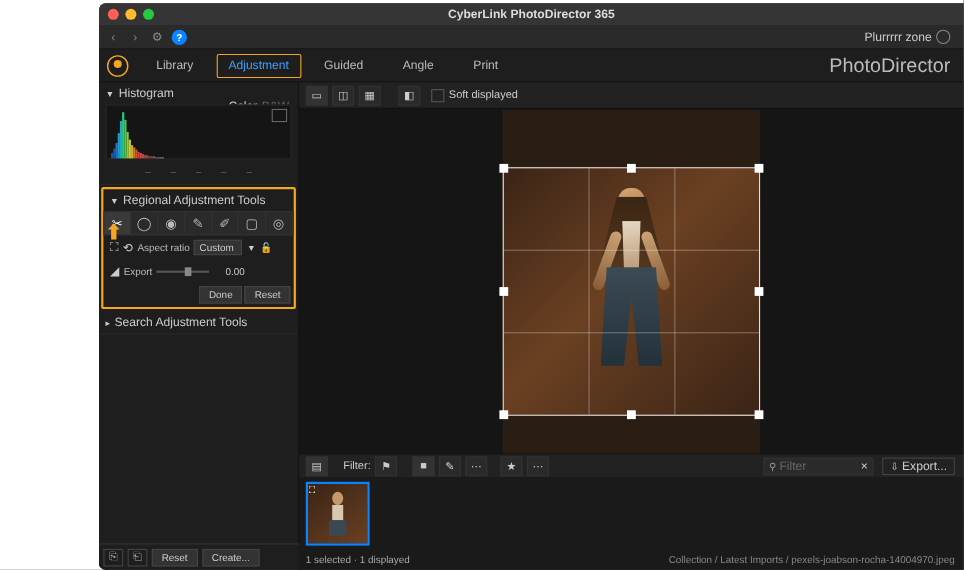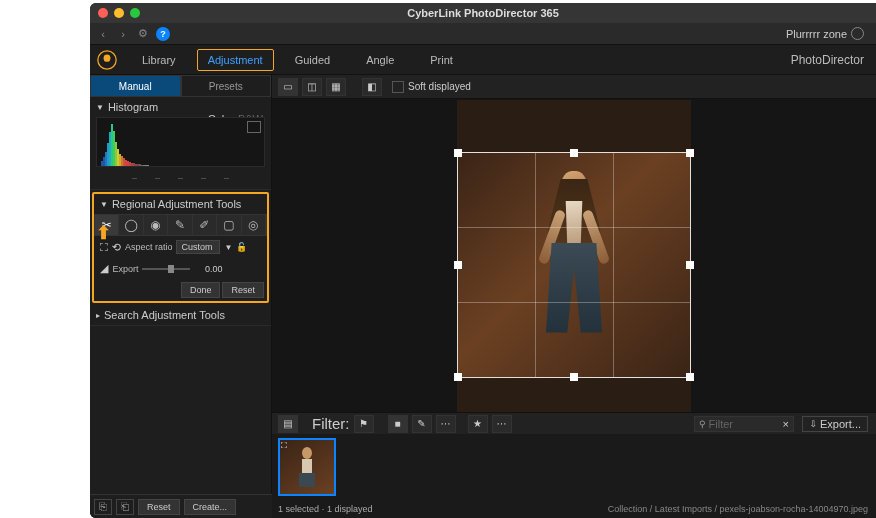--- a/index.html
+++ b/index.html
@@ -13,21 +13,21 @@
 .toolbar{height:22px;background:#2a2a2a;border-bottom:1px solid #111;display:flex;align-items:center;padding:0 6px;gap:6px}
 .tico{width:14px;height:14px;display:flex;align-items:center;justify-content:center;color:#888;font-size:11px}
 .orb{width:14px;height:14px;border-radius:50%;background:#0a84ff;display:flex;align-items:center;justify-content:center;color:#fff;font-weight:bold;font-size:9px}
 .zone{position:absolute;right:12px;font-size:10px;color:#999;display:flex;align-items:flex-end;gap:4px}
 .zone .uic{width:13px;height:13px;border:1px solid #888;border-radius:50%}
 .nav{height:30px;background:#1e1e1e;border-bottom:1px solid #111;display:flex;align-items:center}
 .logo{width:34px;height:30px;display:flex;align-items:center;justify-content:center}
 .logo svg{width:22px;height:22px}
 .nitem{padding:0 18px;height:30px;display:flex;align-items:center;color:#bbb;font-size:11px;cursor:pointer}
 .nitem.act{color:#3fa0ff;border:1px solid #f5a623;border-radius:2px;height:22px;padding:0 10px;margin:0 3px}
-.brand{position:absolute;right:12px;color:#bbb;font-size:12px}
+.brand{position:absolute;right:12px;color:#bbb;font-size:18px}
 .main{display:flex;height:calc(100% - 72px)}
 .side{width:182px;background:#1e1e1e;border-right:1px solid #111;overflow:hidden}
 .tabs{display:flex;height:22px;background:#1e1e1e}
 .tab{flex:1;display:flex;align-items:center;justify-content:center;font-size:10px;color:#999;border:1px solid #333}
 .tab.act{background:#0a4a7a;color:#fff}
 .sec{padding:4px 6px;border-bottom:1px solid #2a2a2a}
 .sech{display:flex;align-items:center;font-size:10px;color:#ccc;gap:4px}
 .sech .tri{font-size:8px}
 .colbw{position:absolute;right:8px;font-size:9px}
 .colbw span{margin-left:4px}
@@ -129,24 +129,20 @@
       </div>
   <div class="nitem">Library</div>
   <div class="nitem act">Adjustment</div>
   <div class="nitem">Guided</div>
   <div class="nitem">Angle</div>
   <div class="nitem">Print</div>
   <div class="brand">PhotoDirector</div>
  </div>
  <div class="main">
   <div class="side">
-   <div class="tabs">
-    <div class="tab act">Manual</div>
-    <div class="tab">Presets</div>
-   </div>
    <div class="sec" style="position:relative">
     <div class="sech">
             <span class="tri">▼</span>
             <span>Histogram</span>
           </div>
     <div class="colbw"><span>Color</span><span style="color:#666">B&amp;W</span></div>
     <div class="histo">
      <div class="hbar" style="height:10%;background:#25a"></div>
             <div class="hbar" style="height:18%;background:#25a"></div>
             <div class="hbar" style="height:30%;background:#27b"></div>
@@ -255,21 +251,21 @@
       <div class="hnd" style="left:calc(50% - 4px);top:-4px"></div>
       <div class="hnd" style="left:calc(50% - 4px);bottom:-4px"></div>
       <div class="hnd" style="top:calc(50% - 4px);left:-4px"></div>
       <div class="hnd" style="top:calc(50% - 4px);right:-4px"></div>
      </div>
     </div>
    </div>
    <div class="fbar">
     <div class="vbtn act">▤</div>
     <div style="width:6px"></div>
-    <span style="font-size:15px">Filter:</span>
+    <span style="font-size:10px">Filter:</span>
     <div class="vbtn">⚑</div>
     <div style="width:6px"></div>
     <div class="vbtn" style="background:#333">■</div>
     <div class="vbtn">✎</div>
     <div class="vbtn">⋯</div>
     <div style="width:4px"></div>
     <div class="vbtn">★</div>
     <div class="vbtn">⋯</div>
     <div class="srch">⚲ <span style="color:#666;margin-left:3px">Filter</span><span style="position:absolute;right:4px">×</span></div>
     <div class="xp">⇩ <span>Export...</span></div>

